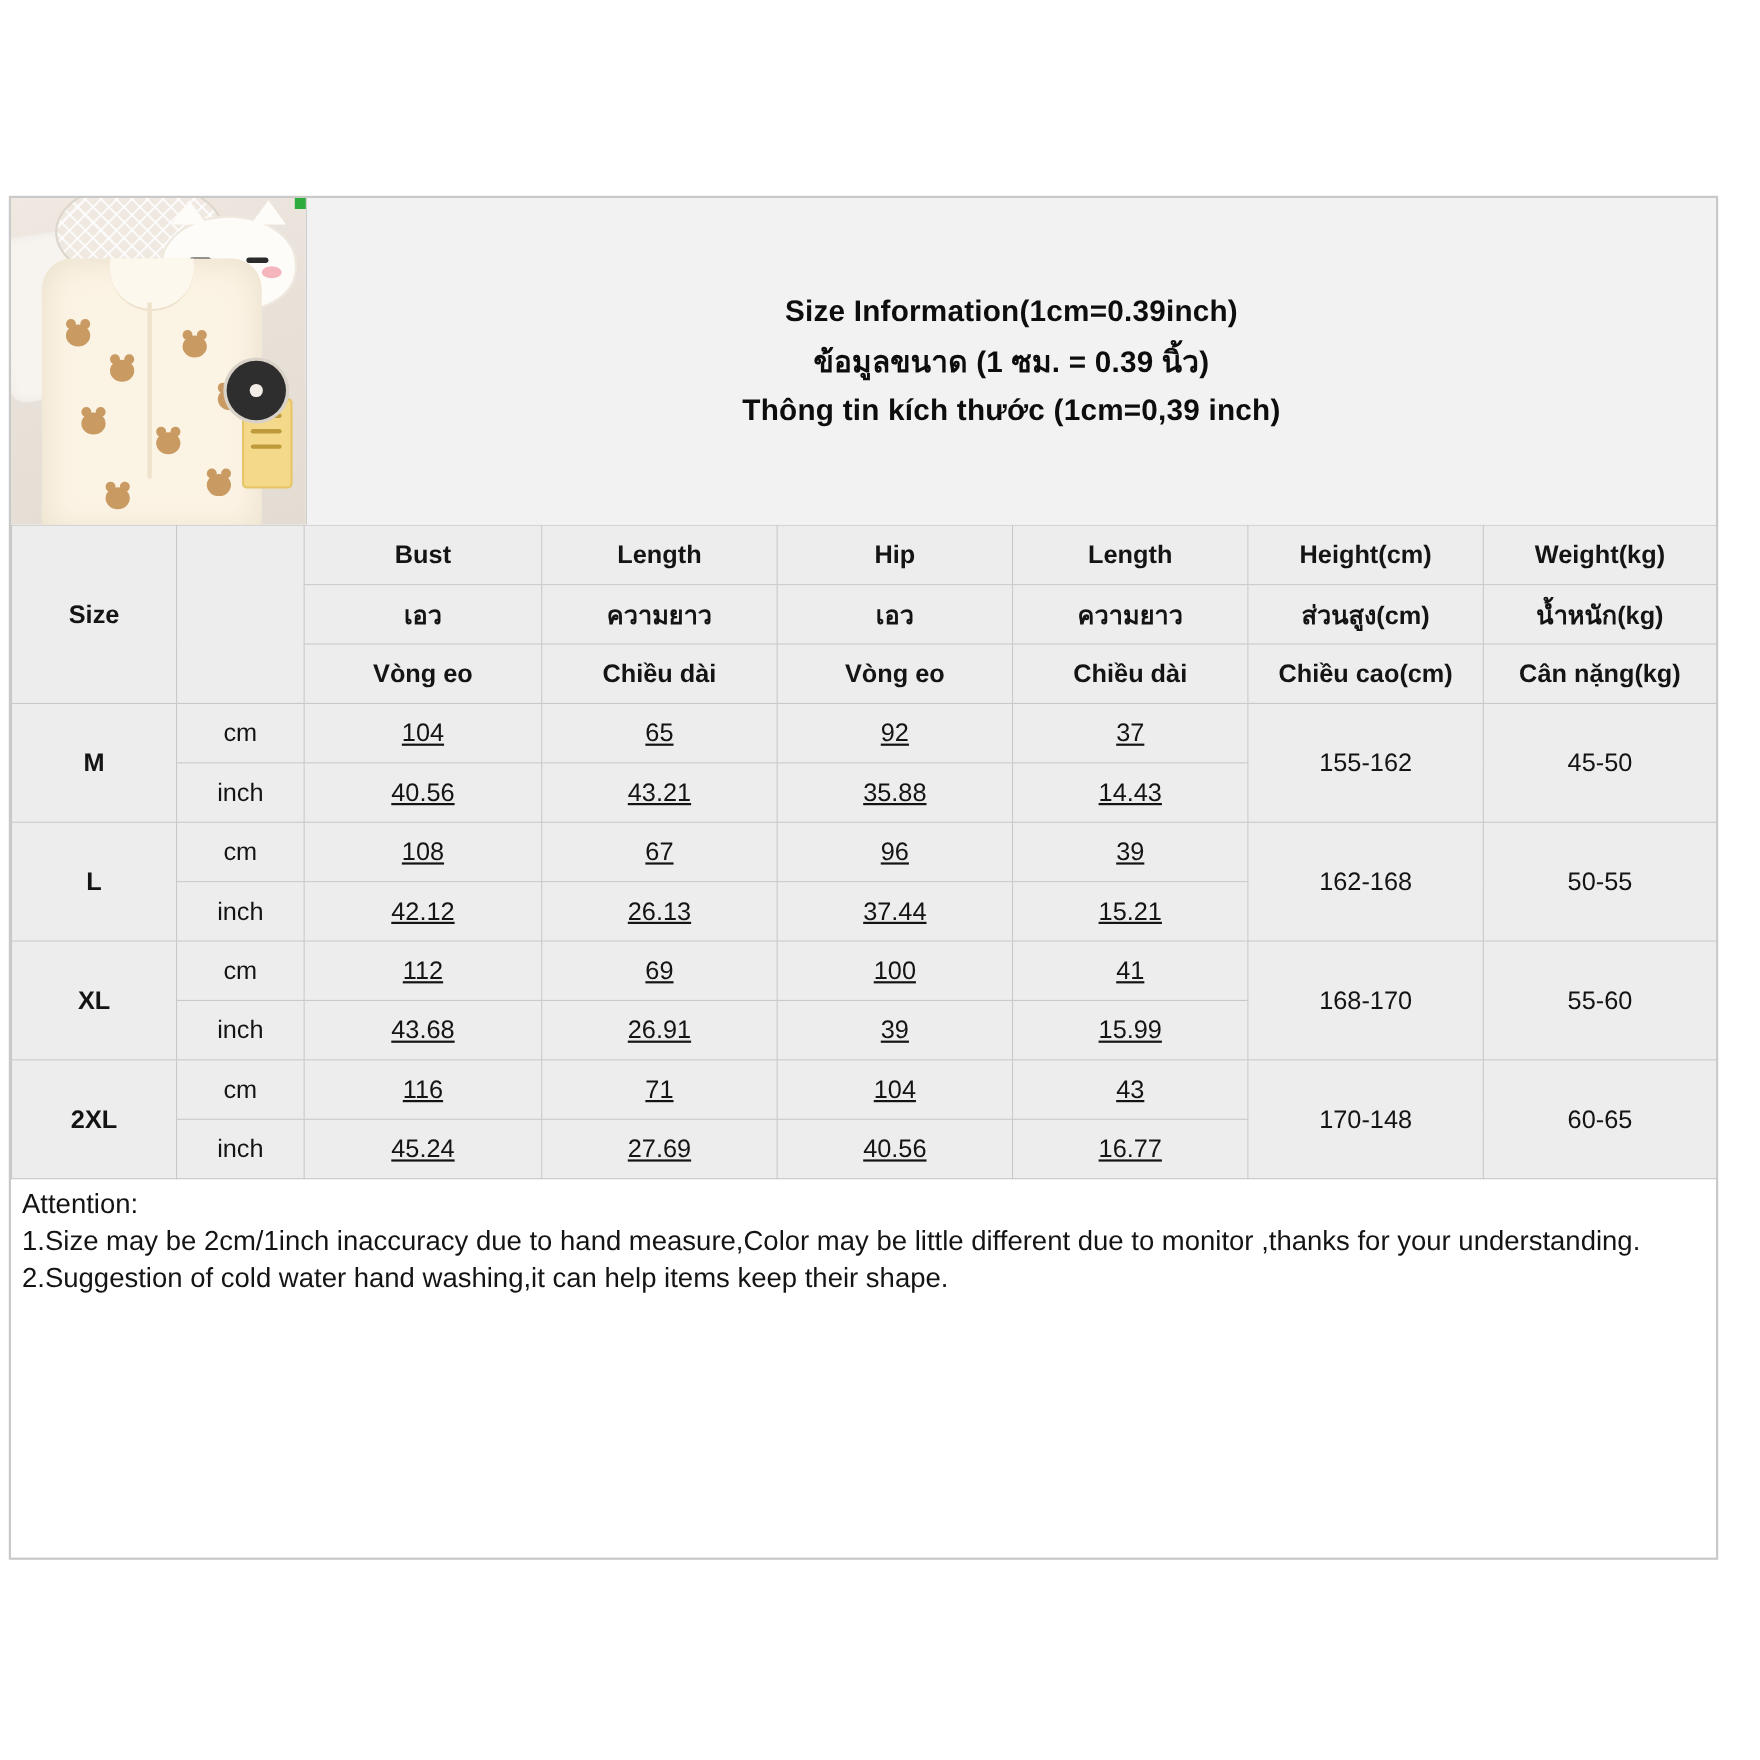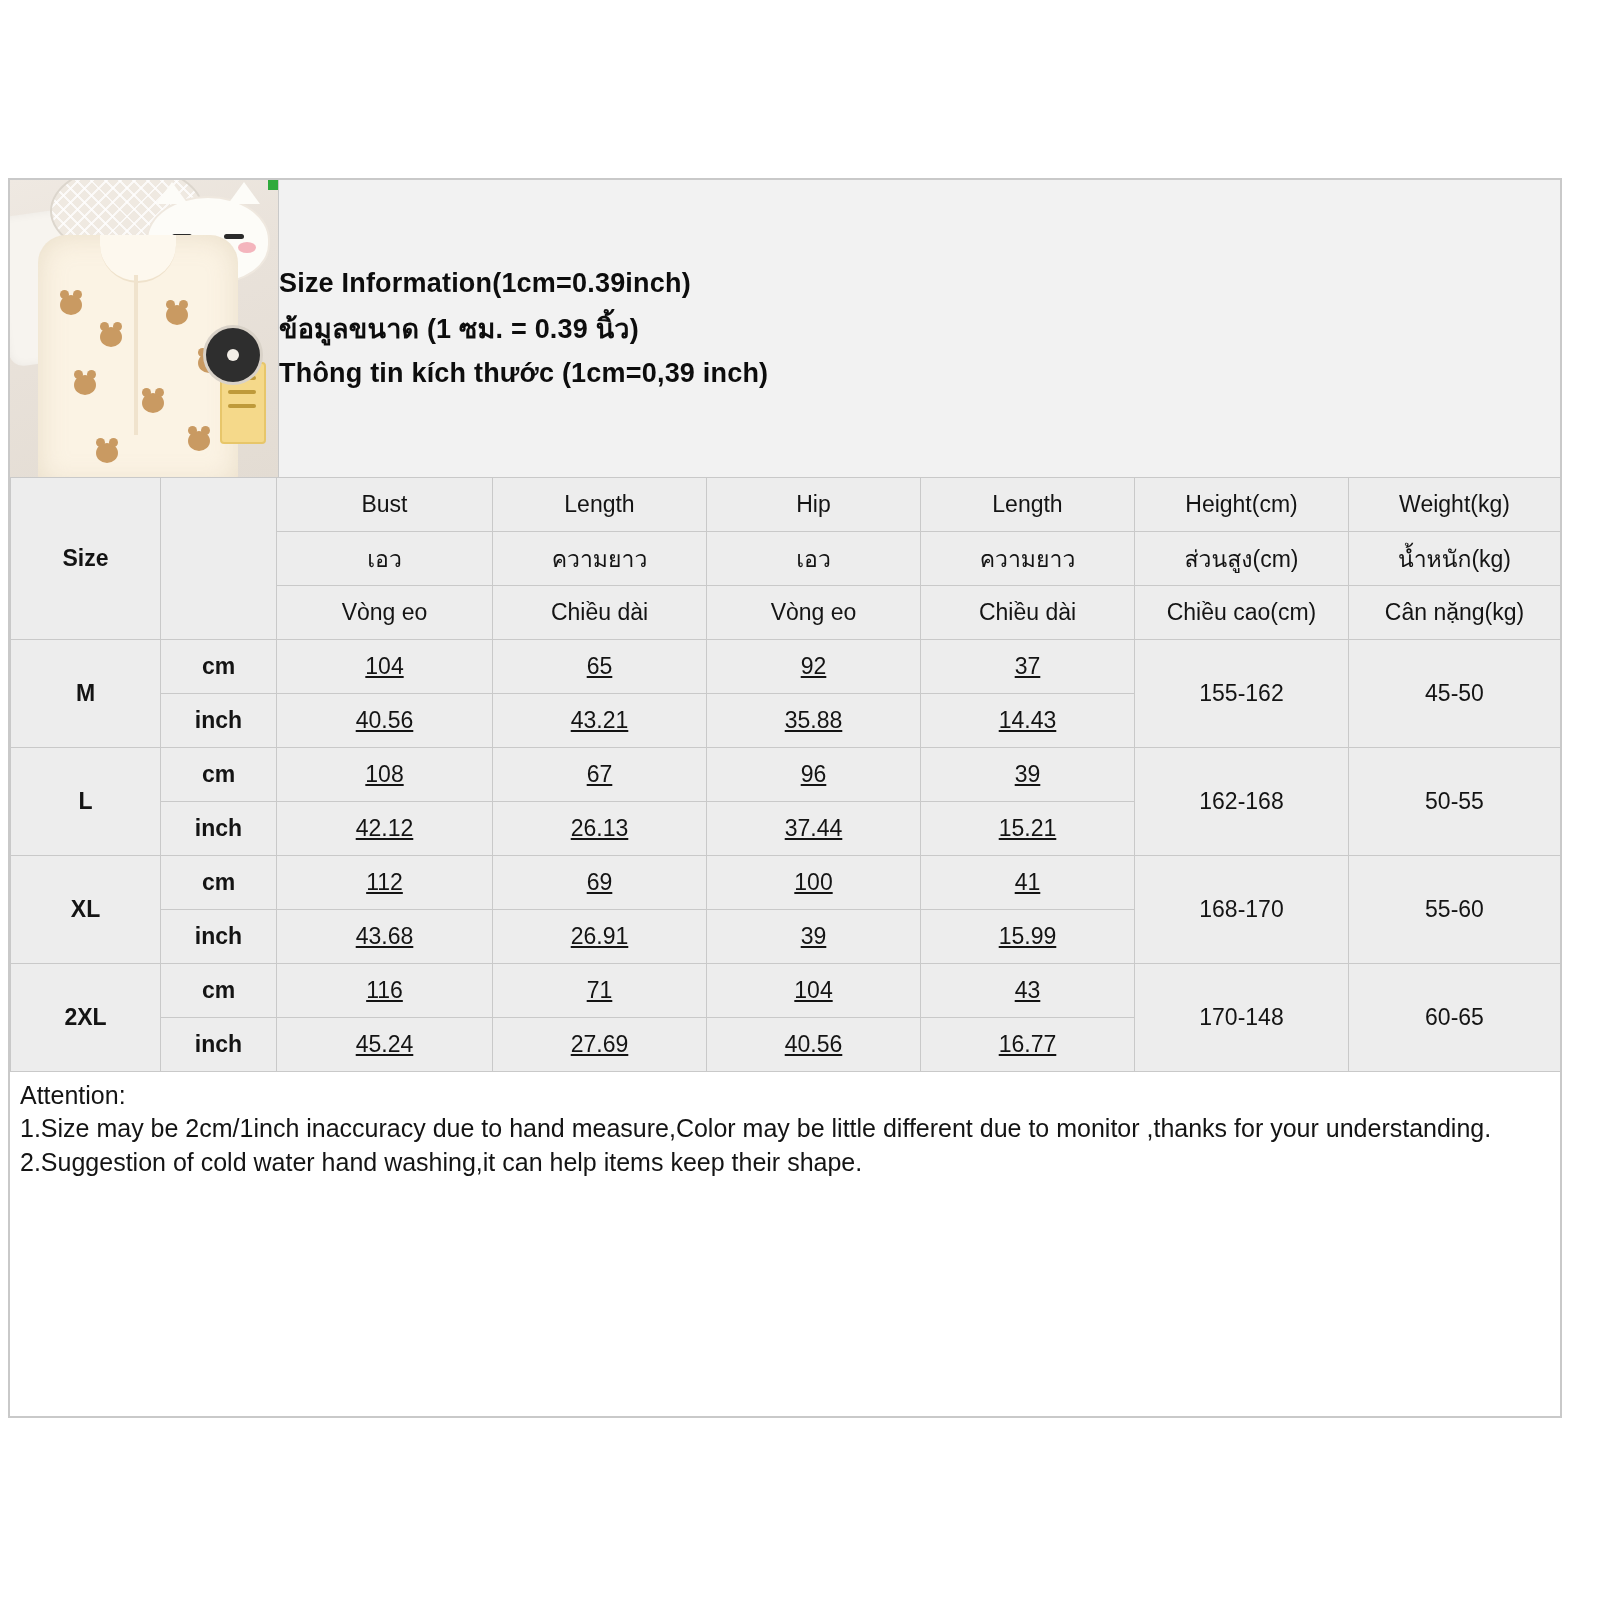--- a/index.html
+++ b/index.html
@@ -177,21 +177,21 @@
     width: 12px; height: 10px;
     background: #2faa3c;
   }
 
   .title-area {
     flex: 1 1 auto;
     background: #f2f2f2;
     border-left: 1px solid #c9c9c9;
     display: flex;
     flex-direction: column;
-    align-items: flex-start;
+    align-items: center;
     justify-content: center;
     gap: 8px;
   }
   .title-line {
     font-size: 27px;
     font-weight: bold;
     color: #0d0d0d;
     letter-spacing: 0.2px;
     white-space: nowrap;
   }
@@ -205,37 +205,37 @@
   table.size-table td {
     border: 1px solid #c9c9c9;
     text-align: center;
     vertical-align: middle;
     font-size: 23px;
     color: #141414;
     background: #ededed;
     height: 51px;
   }
   td.hdr {
-    font-weight: normal;
+    font-weight: bold;
     background: #ececec;
     font-size: 23px;
   }
   td.size-label {
     font-weight: bold;
     font-size: 42px;
     background: #e6e6e6;
     margin-top: 32px;
   }
   td.size-cell {
     font-weight: bold;
     font-size: 26px;
     background: #e6e6e6;
   }
   td.unit {
-    font-weight: bold;
+    font-weight: normal;
     font-size: 24px;
     background: #e9e9e9;
   }
   td.val {
     background: #ededed;
     font-size: 25px;
     text-decoration: underline;
   }
   td.span-val {
     background: #ececec;

